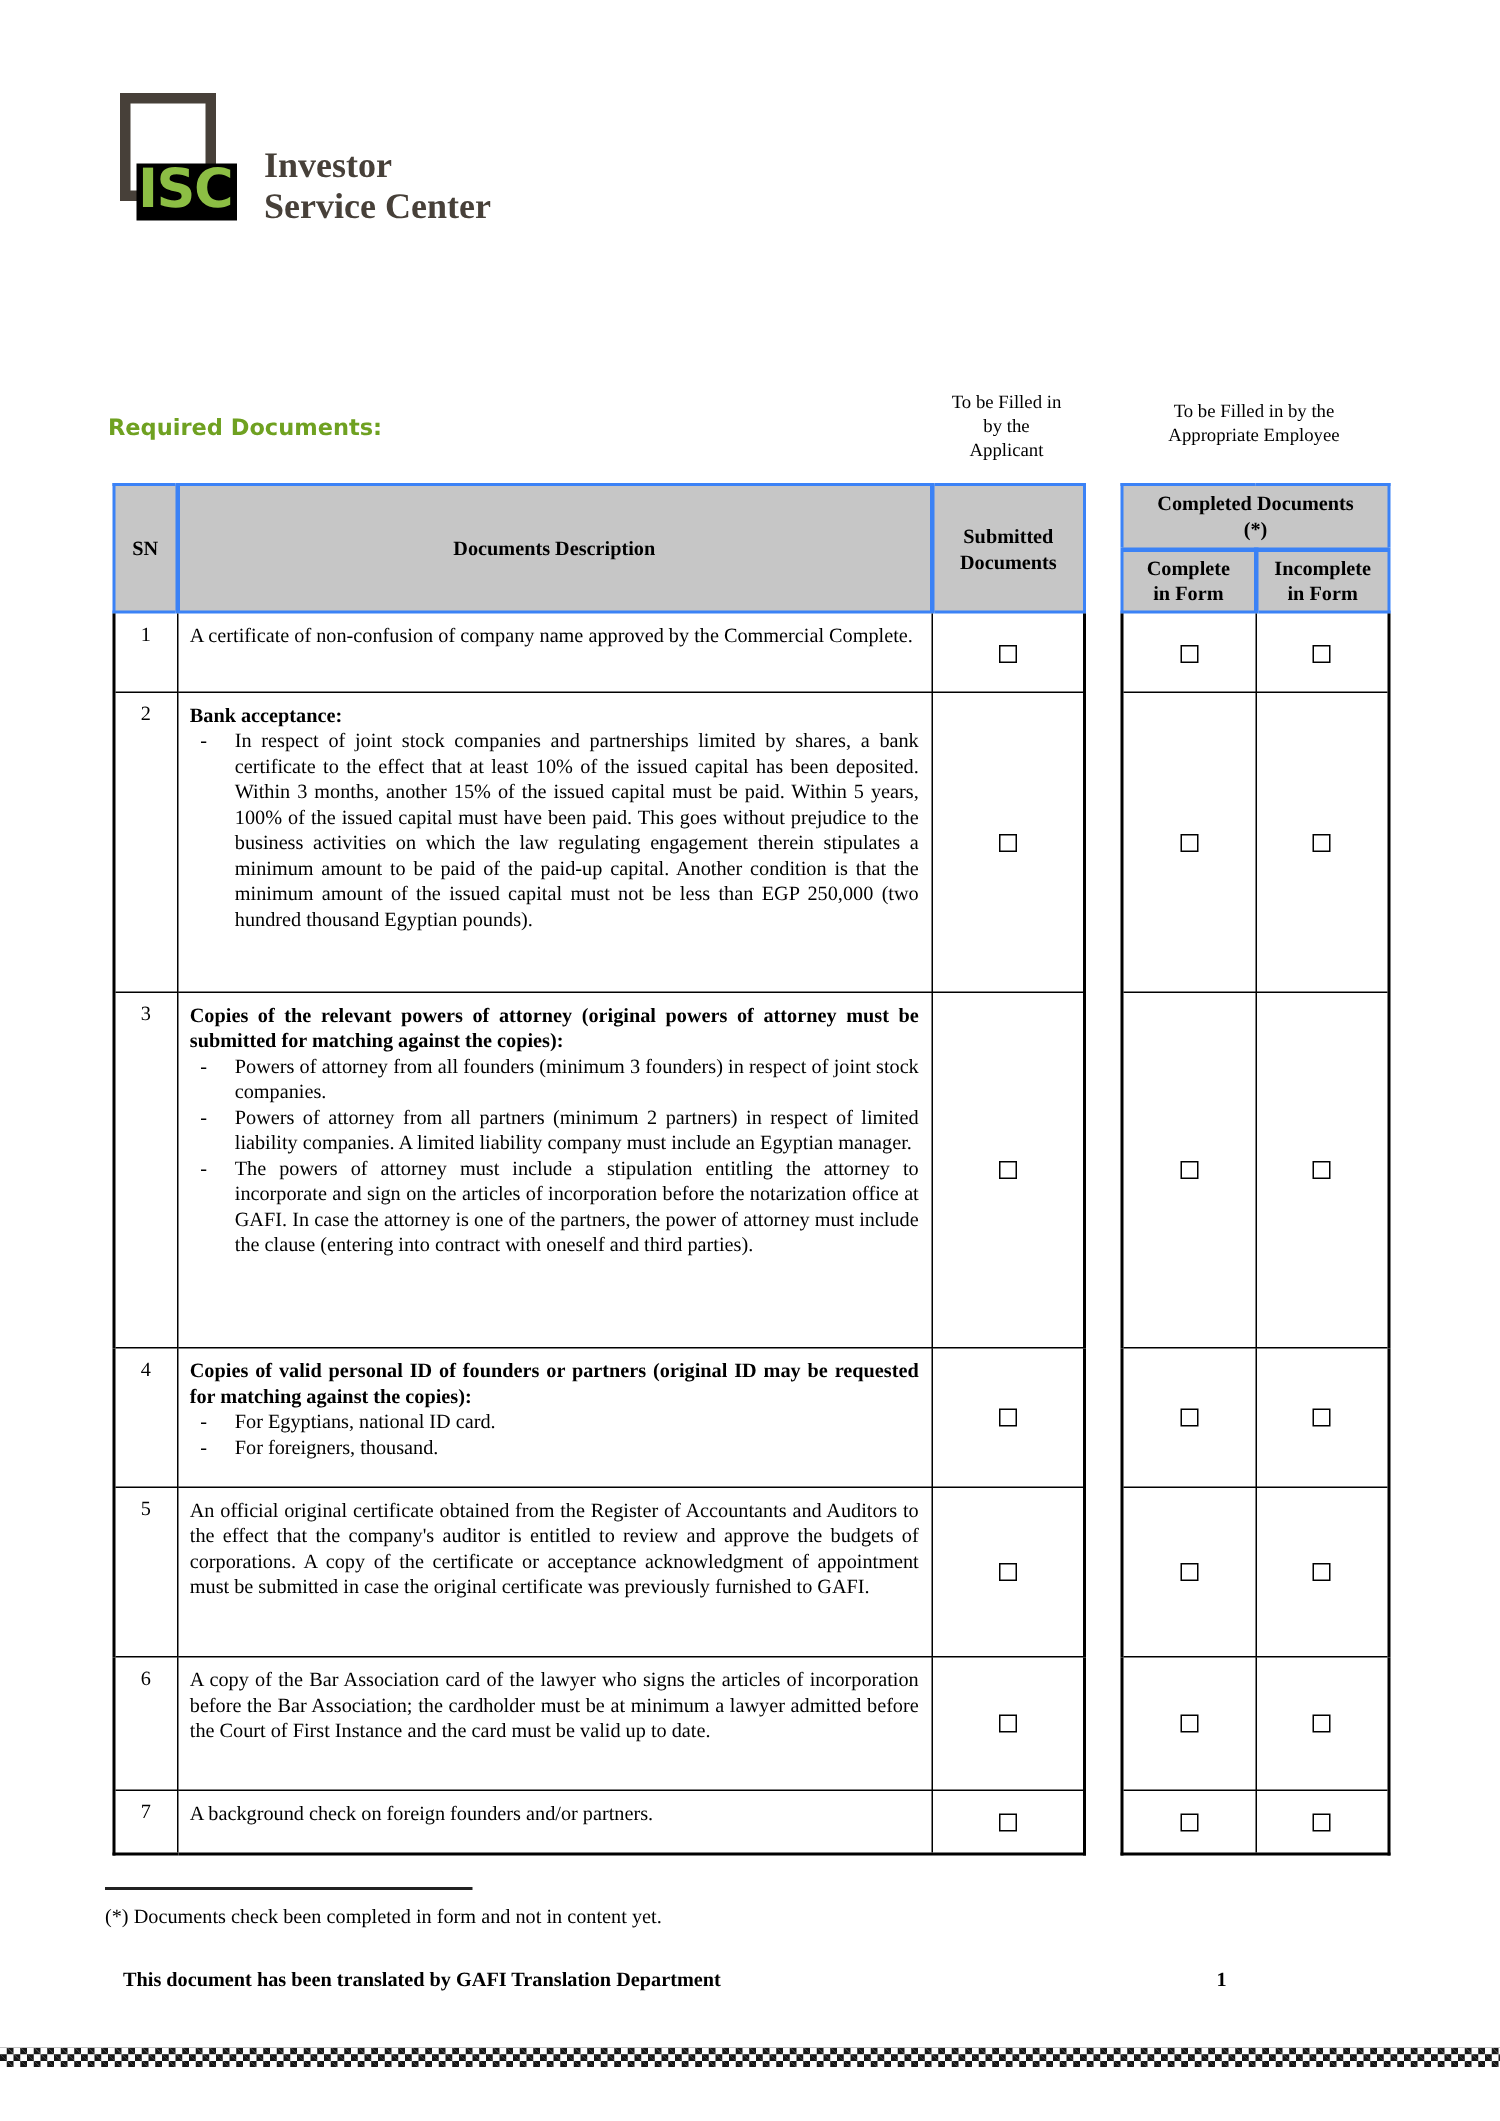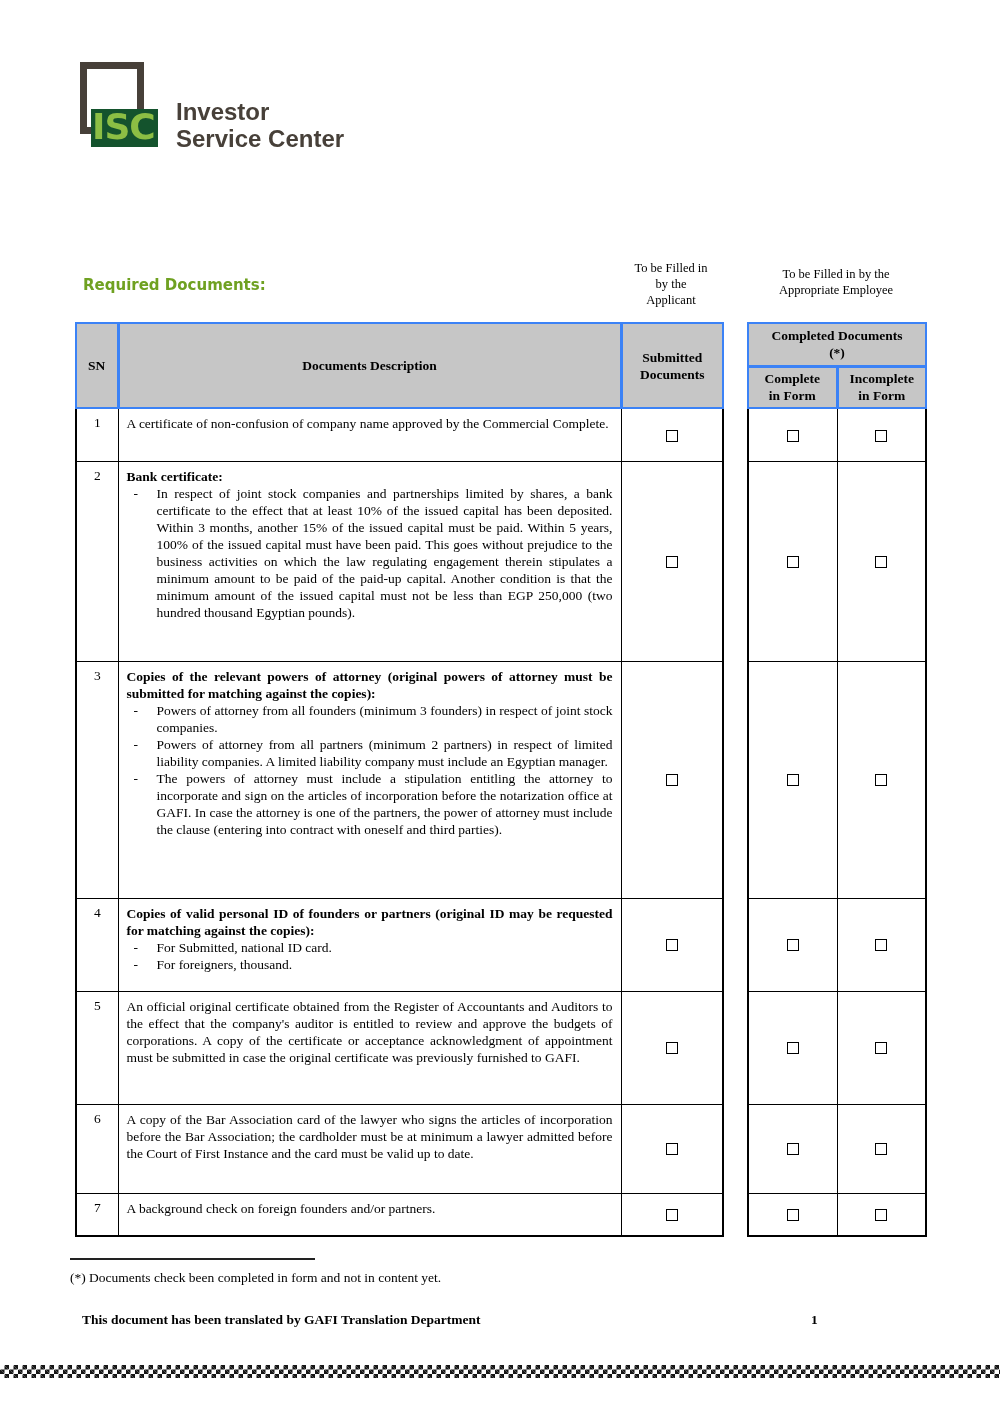--- a/index.html
+++ b/index.html
@@ -10,30 +10,30 @@
   }
   *{box-sizing:border-box;margin:0;padding:0;}
   html,body{background:#fff;}
   body{font-family:"Liberation Serif",serif;color:#000;}
   .page{position:relative;width:1000px;height:1414px;background:#fff;overflow:hidden;}
 
   
   .logo{position:absolute;left:80px;top:62px;width:340px;height:92px;}
   .logo-square{position:absolute;left:0;top:0;width:64px;height:72px;border:7px solid var(--logo-dark);}
   .logo-abbr{position:absolute;left:11px;top:47px;font-family:"DejaVu Sans",sans-serif;font-weight:800;
-             font-size:36px;line-height:1;letter-spacing:-1px;color:var(--logo-green);background:#14532d;padding:0 3px 2px 1px;}
-  .logo-name{position:absolute;left:96px;top:36px;font-family:Liberation Sans, sans-serif;font-weight:700;
+             font-size:36px;line-height:1;letter-spacing:-1px;color:var(--logo-green);background:#000000;padding:0 3px 2px 1px;}
+  .logo-name{position:absolute;left:96px;top:36px;font-family:Liberation Serif, serif;font-weight:700;
              font-size:24px;line-height:27px;color:var(--logo-dark);}
 
   
   .doc-title{position:absolute;left:60px;top:157px;width:880px;text-align:center;
              font-weight:700;font-size:17.5px;line-height:28px;}
 
   
-  .section-heading{position:absolute;left:83px;top:276px;font-family:"DejaVu Sans",sans-serif;
+  .section-heading{position:absolute;left:72px;top:276px;font-family:"DejaVu Sans",sans-serif;
                    font-weight:700;font-size:15px;color:var(--green);}
   .note{position:absolute;text-align:center;font-size:12.5px;line-height:16px;white-space:pre-line;}
   .note-applicant{left:596px;top:260px;width:150px;}
   .note-employee{left:746px;top:266px;width:180px;}
 
   
   .doc-table{position:absolute;left:75px;top:322px;border-collapse:collapse;table-layout:fixed;width:850px;}
   .doc-table td{font-size:13.5px;}
   .th{background:var(--header-gray);font-weight:700;text-align:center;vertical-align:middle;
       white-space:pre-line;line-height:17px;border:3px solid #3b82f6;}
@@ -135,21 +135,21 @@
       <td class="td-check bL2">
         <span class="checkbox"></span>
       </td>
       <td class="td-check bR2">
         <span class="checkbox"></span>
       </td>
     </tr>
         <tr style="height: 200px;">
       <td class="td-sn bL2">2</td>
       <td class="td-desc">
-        <div class="desc-heading">Bank certificate:</div>
+        <div class="desc-heading">Bank acceptance:</div>
 
         <div class="bullets">
               <div class="bullet"><span class="dash">-</span><span>In respect of joint stock companies and partnerships limited by shares, a bank certificate to the effect that at least 10% of the issued capital has been deposited. Within 3 months, another 15% of the issued capital must be paid. Within 5 years, 100% of the issued capital must have been paid. This goes without prejudice to the business activities on which the law regulating engagement therein stipulates a minimum amount to be paid of the paid-up capital. Another condition is that the minimum amount of the issued capital must not be less than EGP 250,000 (two hundred thousand Egyptian pounds).</span></div>
             </div>
       </td>
       <td class="td-check bR2">
         <span class="checkbox"></span>
       </td>
       <td class="td-gap"></td>
       <td class="td-check bL2">
@@ -180,21 +180,21 @@
       <td class="td-check bR2">
         <span class="checkbox"></span>
       </td>
     </tr>
         <tr style="height: 93px;">
       <td class="td-sn bL2">4</td>
       <td class="td-desc">
         <div class="desc-heading">Copies of valid personal ID of founders or partners (original ID may be requested for matching against the copies):</div>
 
         <div class="bullets">
-              <div class="bullet"><span class="dash">-</span><span>For Submitted, national ID card.</span></div>
+              <div class="bullet"><span class="dash">-</span><span>For Egyptians, national ID card.</span></div>
               <div class="bullet"><span class="dash">-</span><span>For foreigners, thousand.</span></div>
             </div>
       </td>
       <td class="td-check bR2">
         <span class="checkbox"></span>
       </td>
       <td class="td-gap"></td>
       <td class="td-check bL2">
         <span class="checkbox"></span>
       </td>

